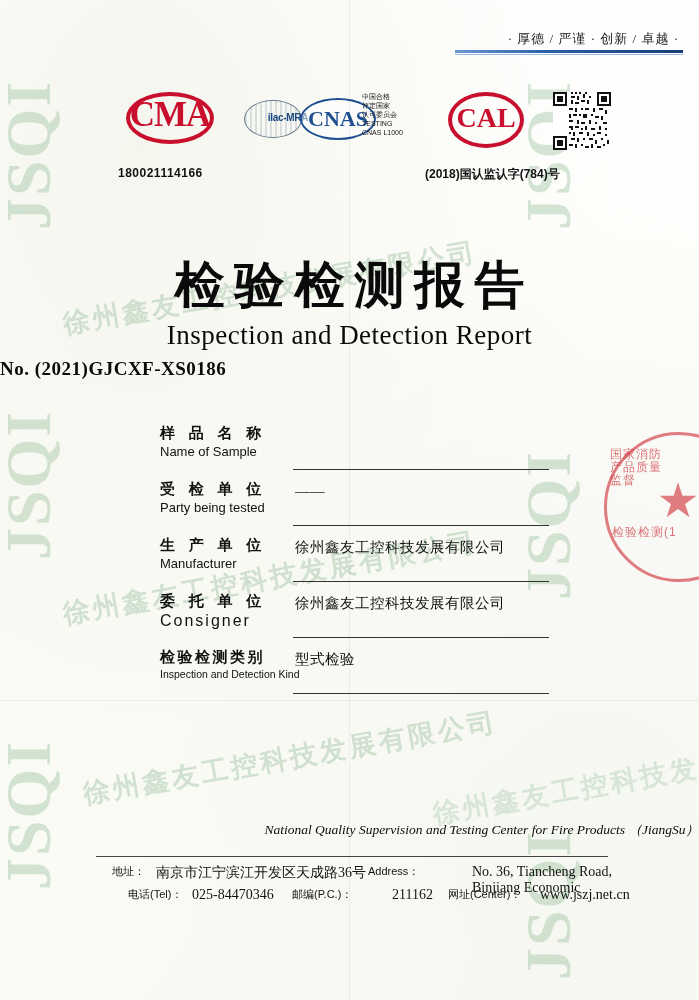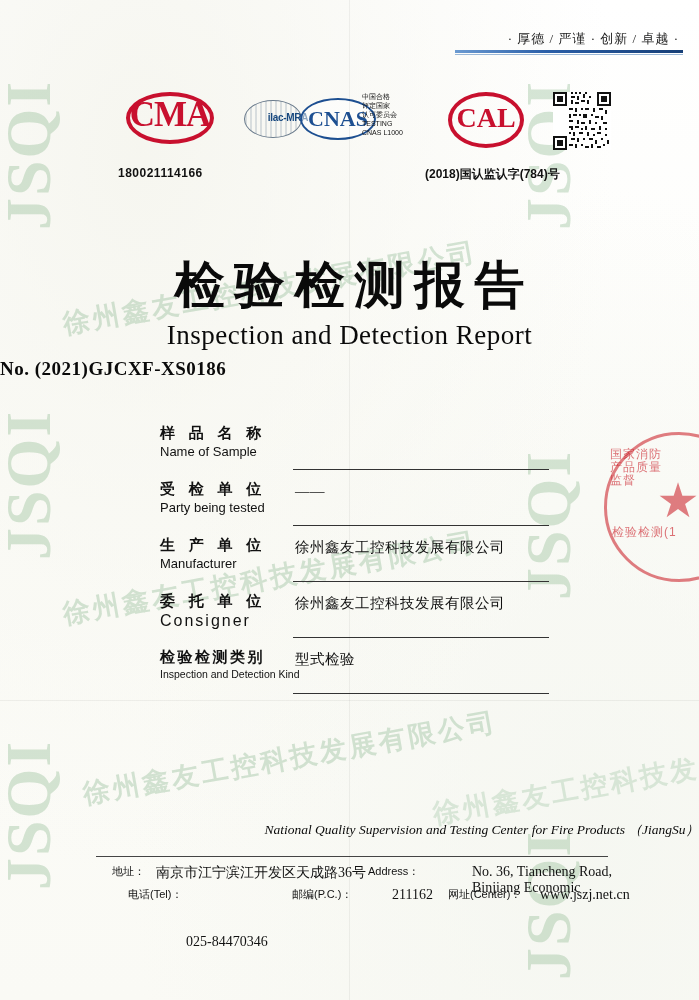--- a/index.html
+++ b/index.html
@@ -653,21 +653,21 @@
 
   <div id="contact">
     <div class="contact-row">
       <span class="c-label c1">地址：</span>
       <span class="c-value c2">南京市江宁滨江开发区天成路36号</span>
       <span class="c-label c3">Address：</span>
       <span class="c-value c4">No. 36, Tiancheng Road, Binjiang Economic</span>
     </div>
     <div class="contact-row">
       <span class="c-label c1" style="left:16px;margin-left:16px;">电话(Tel)：</span>
-      <span class="c-value" style="left:90px;margin-top:47px;">025-84470346</span>
+      <span class="c-value" style="left:96px;">025-84470346</span>
       <span class="c-label" style="left:196px;">邮编(P.C.)：</span>
       <span class="c-value" style="left:296px;">211162</span>
       <span class="c-label" style="left:352px;">网址(Center)：</span>
       <span class="c-value" style="left:444px;">www.jszj.net.cn</span>
     </div>
   </div>
 
   <div class="fold" style="left:0; top:700px; width:699px; height:1px;"></div>
   <div class="fold" style="left:349px; top:0; width:1px; height:1000px;"></div>
 </div>

